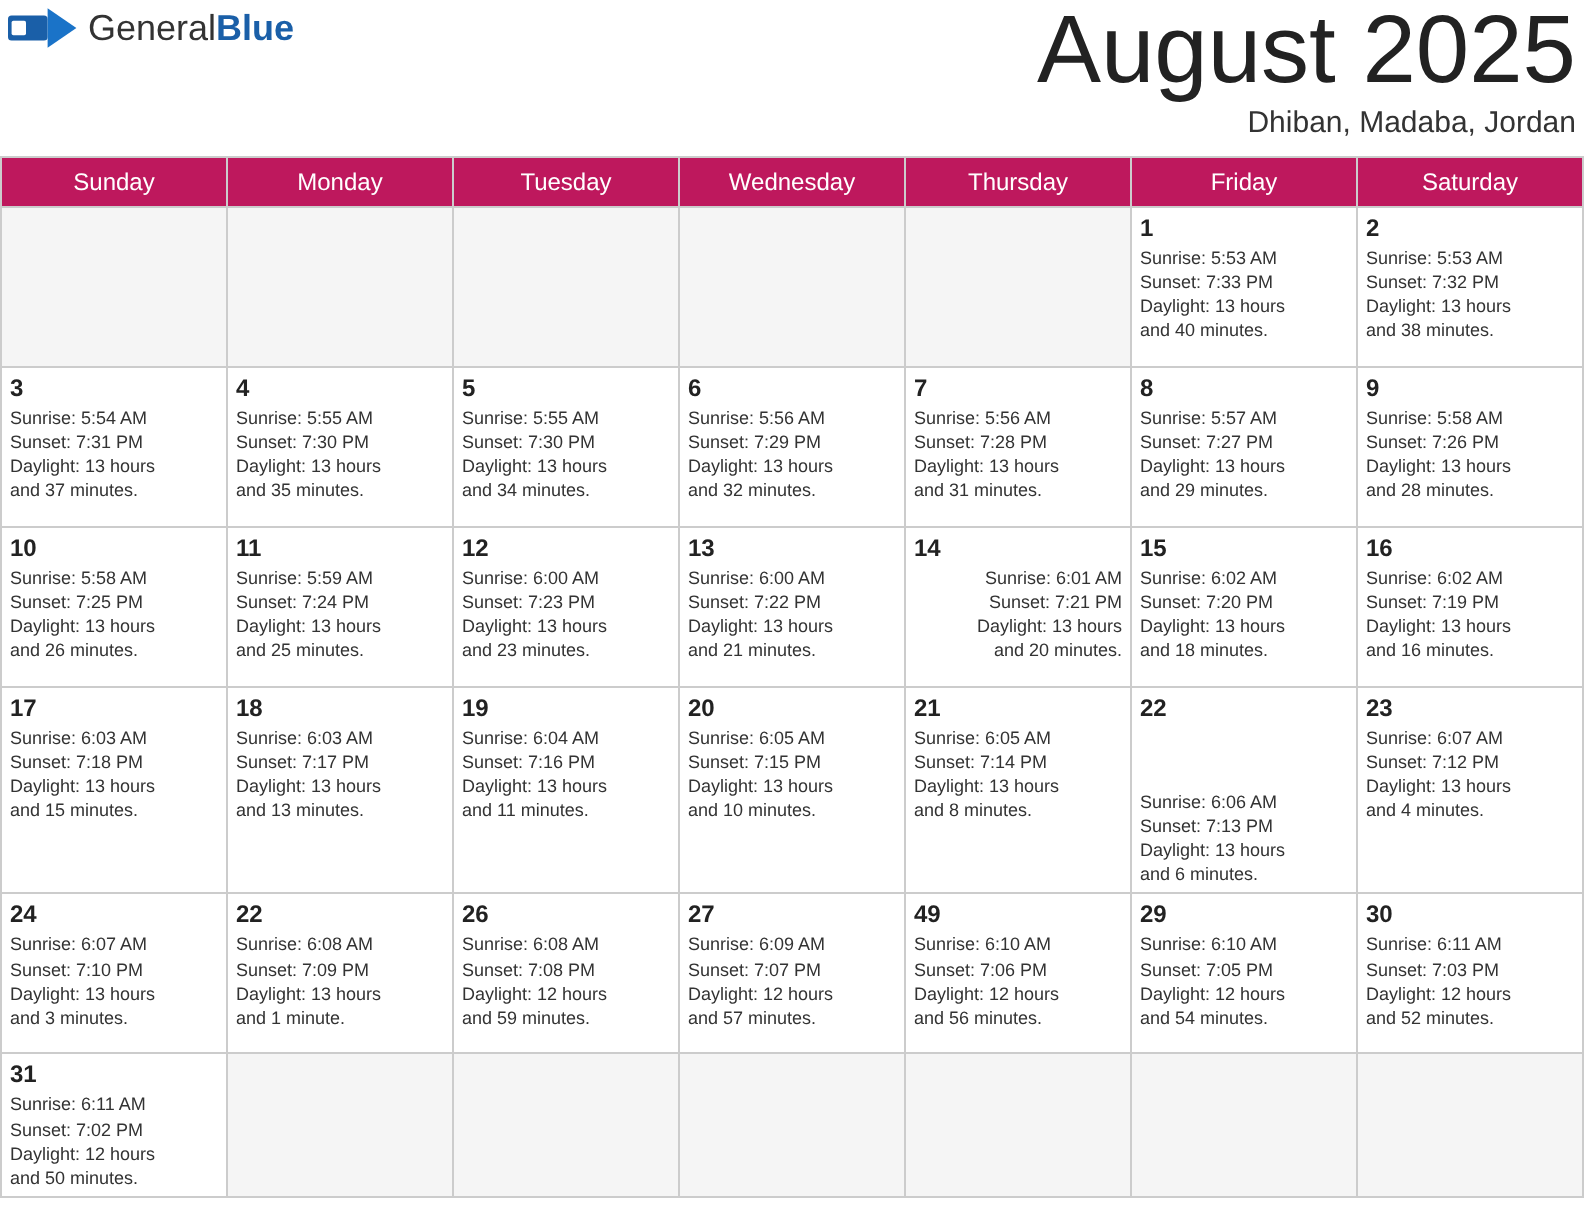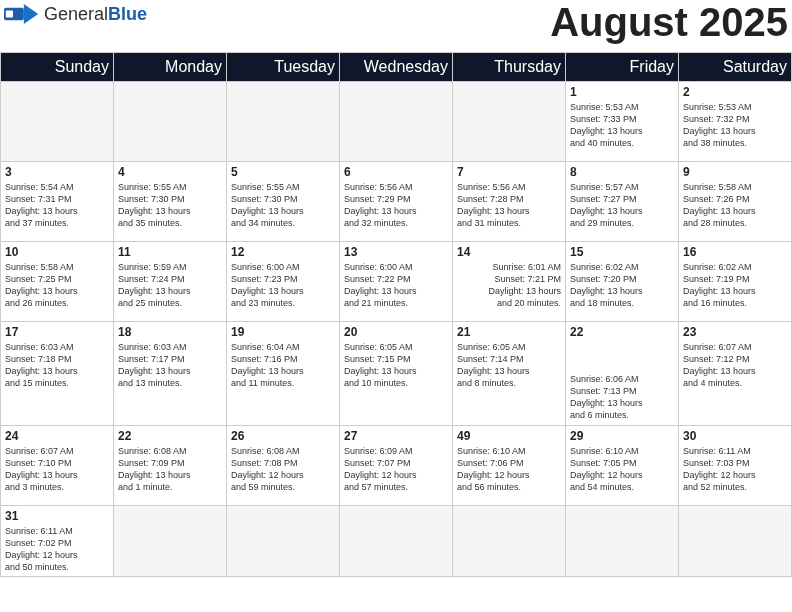--- a/index.html
+++ b/index.html
@@ -28,40 +28,40 @@
       gap: 4px;
     }
     .logo-icon {
       width: 36px;
       height: 28px;
     }
     .title-block {
       text-align: right;
     }
     .calendar-title {
-      font-size: 40px;
+      font-size: 48px;
       color: #222;
-      font-weight: bold;
+      font-weight: normal;
       line-height: 1.1;
     }
     .calendar-subtitle {
       font-size: 15px;
       color: #333;
     }
     .calendar-table {
       width: 100%;
       border-collapse: collapse;
       font-size: 10px;
     }
     .calendar-table th {
-      background: #0f172a;
+      background: #be185d;
       color: #fff;
       padding: 5px 4px;
-      text-align: right;
-      font-size: 16px;
+      text-align: center;
+      font-size: 12px;
       font-weight: normal;
       border: 1px solid #ccc;
     }
     .calendar-table td {
       border: 1px solid #ccc;
       vertical-align: top;
       padding: 3px 4px;
       width: 113px;
       min-height: 80px;
       height: 80px;
@@ -96,20 +96,21 @@
         <rect x="0" y="8" width="22" height="14" rx="2" fill="#1a5fa8"></rect>
         <polygon points="22,4 38,15 22,26" fill="#1a73c8"></polygon>
         <rect x="2" y="11" width="8" height="8" rx="1" fill="white"></rect>
       </svg>
       <div>
         <span style="color:#333; font-size:18px;">General</span><span style="color:#1a5fa8; font-size:18px; font-weight:bold;">Blue</span>
       </div>
     </div>
     <div class="title-block">
       <div class="calendar-title">August 2025</div>
+      <div class="calendar-subtitle">Dhiban, Madaba, Jordan</div>
     </div>
   </div>
 
   <table class="calendar-table">
     <thead>
       <tr>
 
       <th>Sunday</th>
           <th>Monday</th>
           <th>Tuesday</th>

